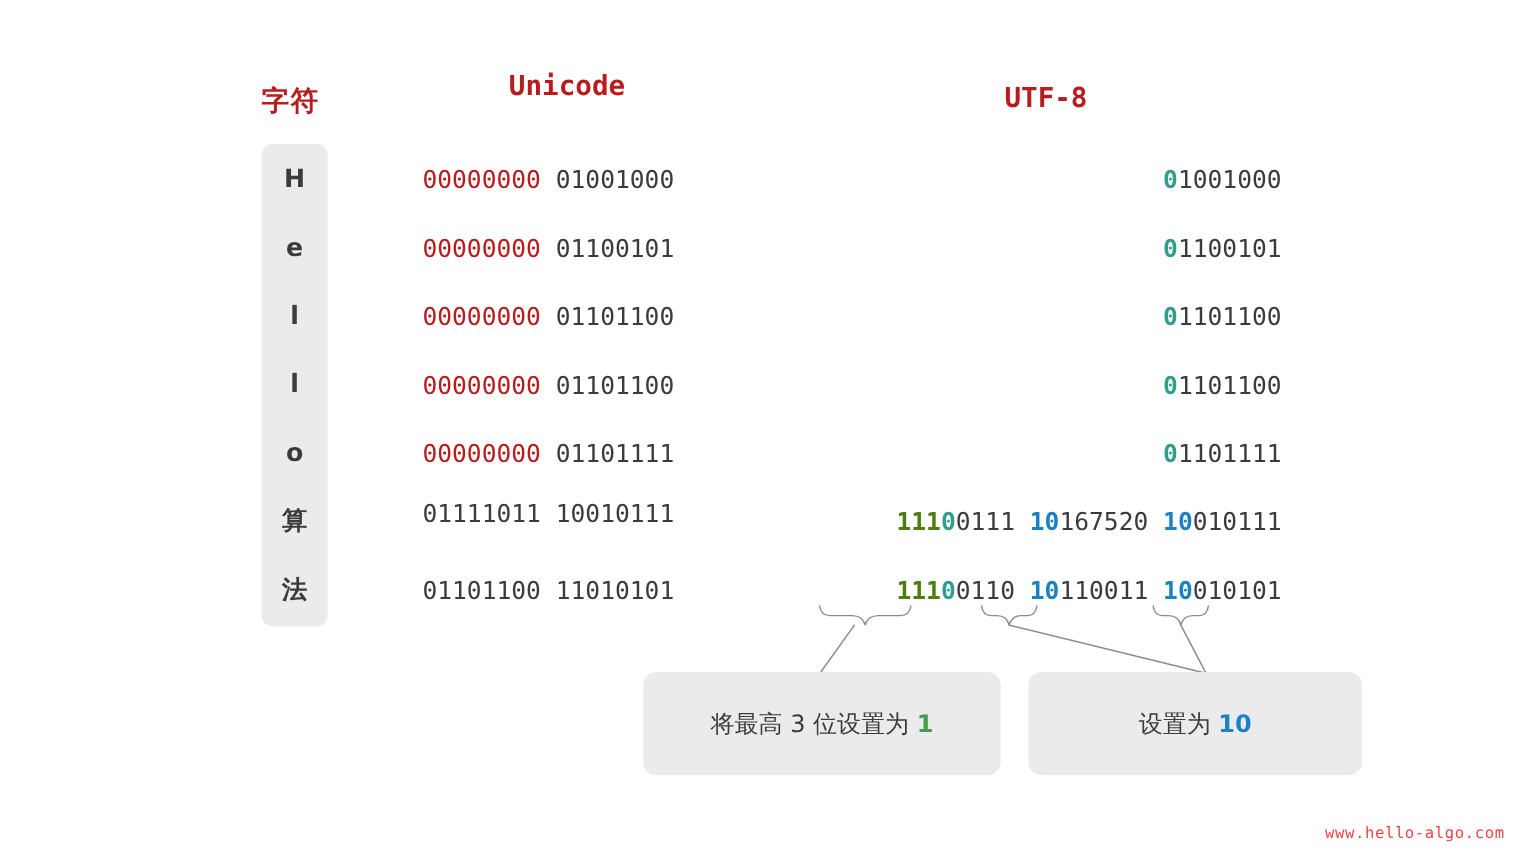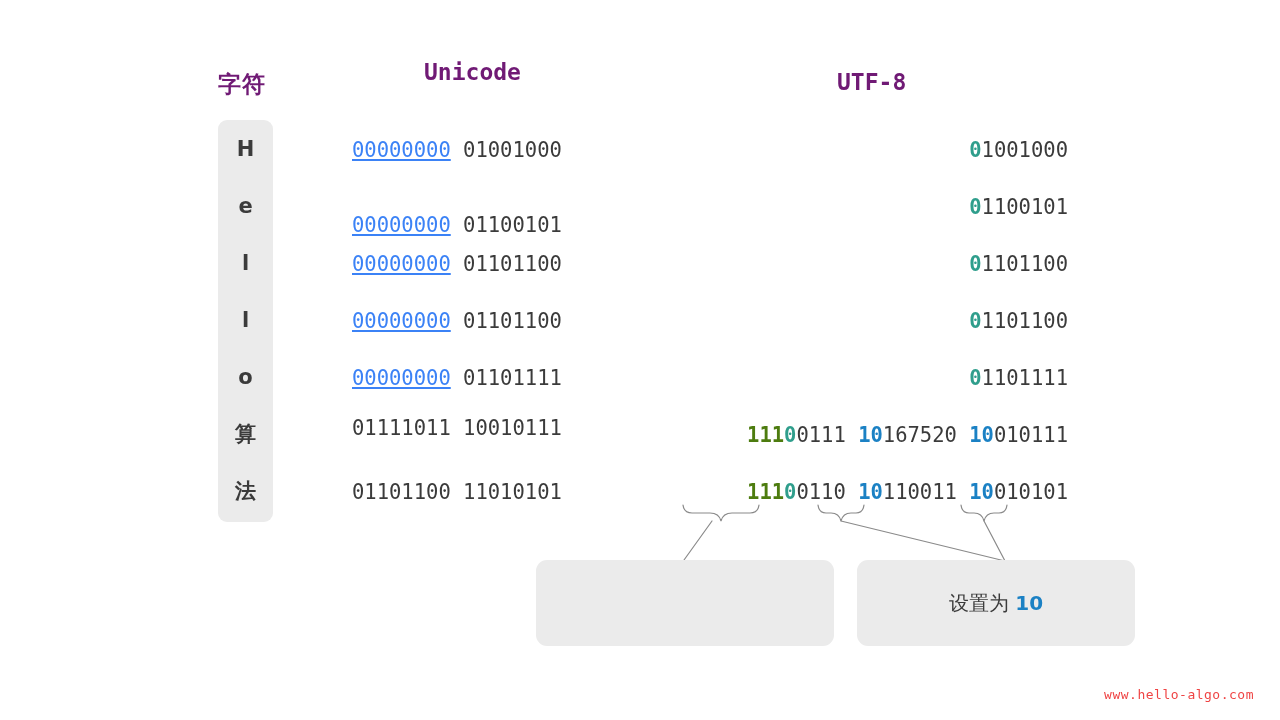--- a/index.html
+++ b/index.html
@@ -20,21 +20,21 @@
     position: absolute;
     inset: 0;
   }
 
   
   .col-header {
     position: absolute;
     font-family: "DejaVu Sans Mono", monospace;
     font-weight: bold;
     font-size: 23px;
-    color: #701a75;
+    color: #b91c1c;
     white-space: nowrap;
   }
   .hdr-char   { left: 218px; top: 69px; font-family: "DejaVu Sans", sans-serif; letter-spacing: 1px; }
   .hdr-unicode{ left: 424px; top: 59px; }
   .hdr-utf8   { left: 837px; top: 69px; }
 
   
   .char-box {
     position: absolute;
     left: 218px;
@@ -69,21 +69,21 @@
   .unicode-cell {
     left: 352px;
     width: 270px;
     text-align: left;
   }
   .utf8-cell {
     left: 600px;
     width: 468px;
     text-align: right;
   }
-  .dim   { color: #3b82f6; text-decoration: underline; }
+  .dim   { color: #b91c1c; }
   .plain { color: #3b3b3b; }
   .teal  { color: #2f9e8c; font-weight: bold; }
   .green { color: #4d7c0f; font-weight: bold; }
   .blue  { color: #1b81c4; font-weight: bold; }
 
   
   .callout {
     position: absolute;
     background: #ebebeb;
     border-radius: 11px;
@@ -135,21 +135,21 @@
   <div class="col-header hdr-unicode">Unicode</div>
   <div class="col-header hdr-utf8">UTF-8</div>
 
   <div class="char-box"></div>
 
   <div id="rows-layer">
       <div class="char-cell" style="top: 136px;">H</div>
       <div class="bits unicode-cell" style="top: 138px;"><span class="dim">00000000</span><span> </span><span class="plain">01001000</span></div>
       <div class="bits utf8-cell" style="top: 138px;"><span class="teal">0</span><span class="plain">1001000</span></div>
       <div class="char-cell" style="top: 193px;">e</div>
-      <div class="bits unicode-cell" style="top: 213px;"><span class="dim">00000000</span><span> </span><span class="plain">01100101</span></div>
+      <div class="bits unicode-cell" style="top: 195px;"><span class="dim">00000000</span><span> </span><span class="plain">01100101</span></div>
       <div class="bits utf8-cell" style="top: 195px;"><span class="teal">0</span><span class="plain">1100101</span></div>
       <div class="char-cell" style="top: 250px;">l</div>
       <div class="bits unicode-cell" style="top: 252px;"><span class="dim">00000000</span><span> </span><span class="plain">01101100</span></div>
       <div class="bits utf8-cell" style="top: 252px;"><span class="teal">0</span><span class="plain">1101100</span></div>
       <div class="char-cell" style="top: 307px;">l</div>
       <div class="bits unicode-cell" style="top: 309px;"><span class="dim">00000000</span><span> </span><span class="plain">01101100</span></div>
       <div class="bits utf8-cell" style="top: 309px;"><span class="teal">0</span><span class="plain">1101100</span></div>
       <div class="char-cell" style="top: 364px;">o</div>
       <div class="bits unicode-cell" style="top: 366px;"><span class="dim">00000000</span><span> </span><span class="plain">01101111</span></div>
       <div class="bits utf8-cell" style="top: 366px;"><span class="teal">0</span><span class="plain">1101111</span></div>
@@ -172,20 +172,21 @@
 
       <path d="M712,521 L684,560"></path>
 
       <path d="M841,521 L1005,561"></path>
 
       <path d="M984,521 L1005,561"></path>
     </g>
   </svg>
 
   <div class="callout callout-left">
+    <div class="callout-line"><span>将最高 3 位设置为 </span><span class="cl-accent-green">1</span></div>
   </div>
 
   <div class="callout callout-right">
     <div class="callout-line"><span>设置为 </span><span class="cl-accent-blue">10</span></div>
   </div>
 
   <div class="watermark">www.hello-algo.com</div>
 
 </div>
 

